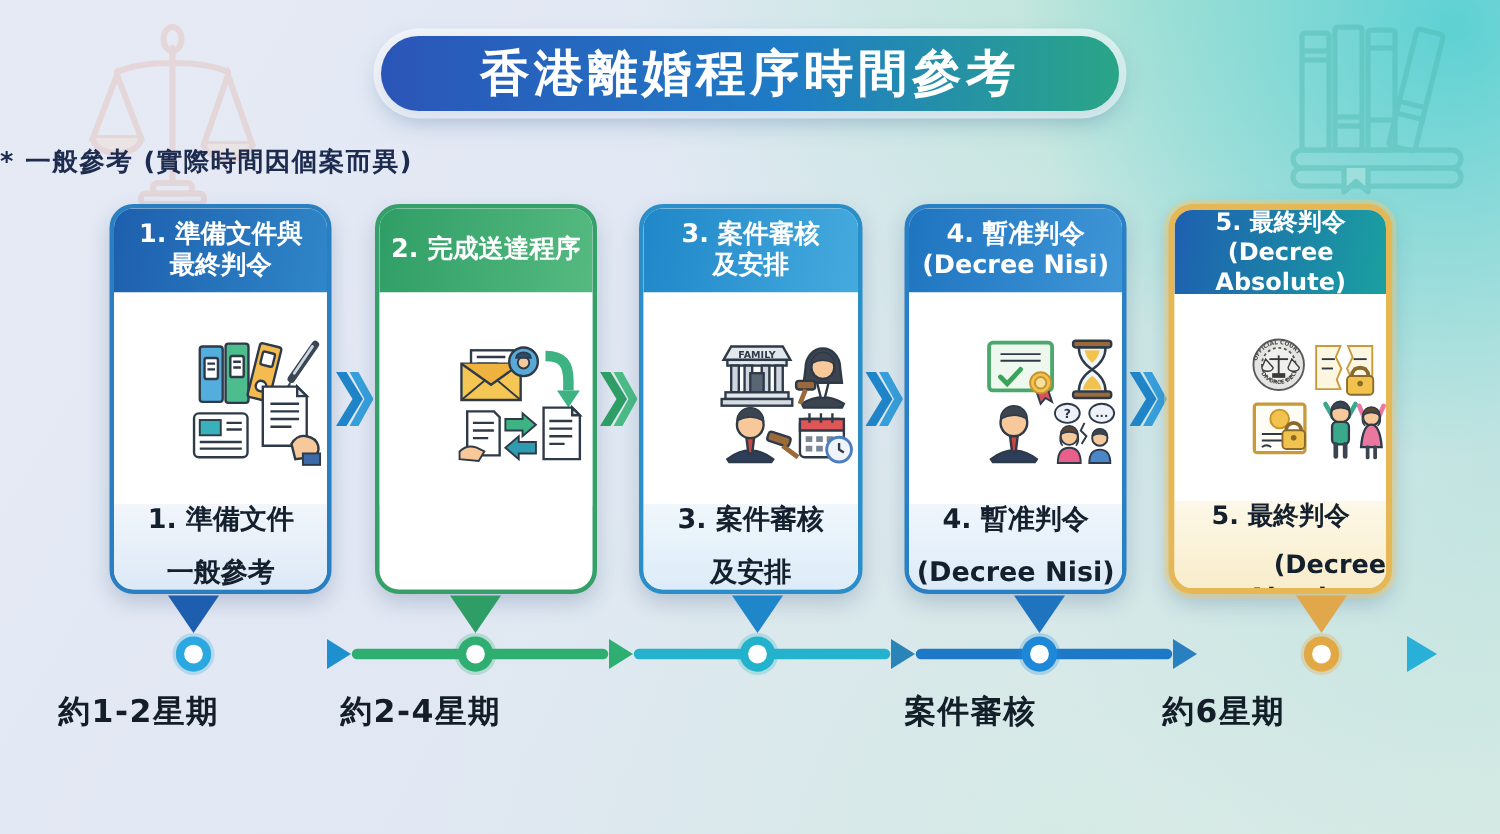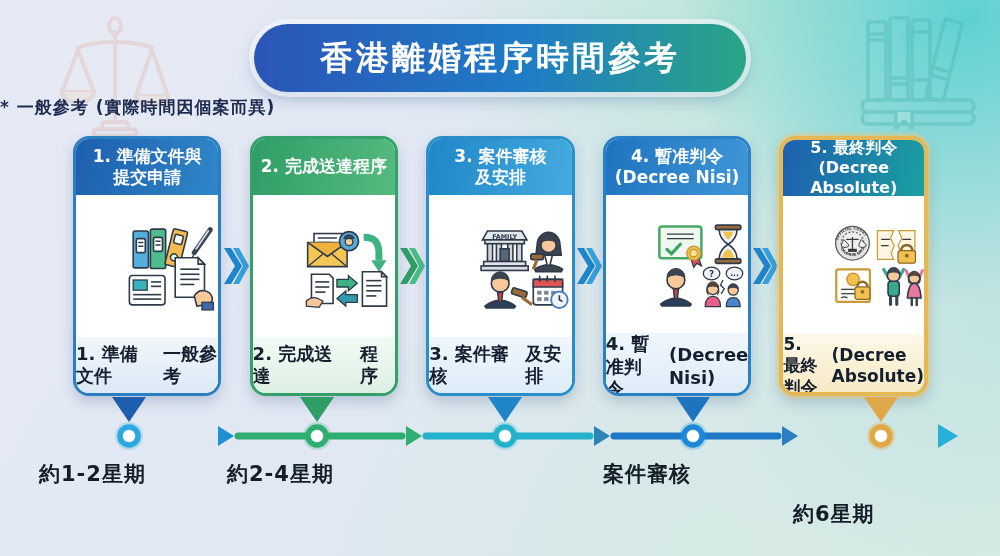--- a/index.html
+++ b/index.html
@@ -17,21 +17,21 @@
   }
 
   
   .wm { position:absolute; pointer-events:none; }
   .wm-scales { left:50px; top:14px; opacity:.35; }
   .wm-books { right:14px; top:8px; opacity:.4; }
 
   
   .title-pill {
     position:absolute; left:50%; top:24px; transform:translateX(-50%);
-    min-width:492px; height:68px; border-radius:34px;
+    min-width:492px; height:50px; border-radius:34px;
     display:flex; align-items:center; justify-content:center; padding:0 40px;
     background:linear-gradient(90deg,#2b55b8 0%,#1f7cc6 55%,#2aa587 100%);
     box-shadow:0 0 0 5px rgba(255,255,255,.55), 0 6px 16px rgba(30,80,140,.35);
     color:#fff; font-size:33px; font-weight:bold; letter-spacing:3px; white-space:nowrap;
   }
   .subtitle {
     position:absolute; left:0; right:0; top:96px; text-align:left;
     color:#1c2b4e; font-size:17px; font-weight:bold; letter-spacing:1px;
   }
 
@@ -55,22 +55,22 @@
   }
   .s1 .card-header { background:linear-gradient(100deg,#1d5fae,#2f86c8); }
   .s2 .card-header { background:linear-gradient(100deg,#2f9e66,#55ba80);text-align:center; }
   .s3 .card-header { background:linear-gradient(100deg,#1f86c9,#45abde); }
   .s4 .card-header { background:linear-gradient(100deg,#1f74c0,#3f96d6); }
   .s5 .card-header { background:linear-gradient(100deg,#1e5fb0,#1aa0a0); font-size:16px; }
 
   .card-body { height:142px; background:#fff; display:flex; align-items:center; justify-content:flex-end;padding-left:47px; }
 
   .card-footer {
-    flex:1; display:flex; flex-direction:row; align-items:center; justify-content:center;
-    font-weight:bold; font-size:18px; line-height:1.25; color:#15202e; text-align:left;gap:12px;
+    flex:1; display:flex; flex-direction:column; align-items:center; justify-content:center;
+    font-weight:bold; font-size:18px; line-height:1.25; color:#15202e; text-align:right;gap:12px;
   }
   .s1 .card-footer { background:linear-gradient(180deg,#f2f6fb,#dce9f6); }
   .s2 .card-footer { background:linear-gradient(180deg,#f1faf4,#ddf0e4); }
   .s3 .card-footer { background:linear-gradient(180deg,#f0f7fc,#dcecf8); }
   .s4 .card-footer { background:linear-gradient(180deg,#f0f6fc,#dcebf8); }
   .s5 .card-footer { background:linear-gradient(180deg,#fdf8e8,#f6e9c2); font-size:17px; }
 
   .sep { width:30px; display:flex; align-items:center; justify-content:center; }
 
   
@@ -79,21 +79,21 @@
   .pointer.p1 { left:112px; border-top:25px solid #1d5fae; }
   .pointer.p2 { left:300px; border-top:25px solid #2f9e66; }
   .pointer.p3 { left:488px; border-top:25px solid #1f86c9; }
   .pointer.p4 { left:676px; border-top:25px solid #1f74c0; }
   .pointer.p5 { left:864px; border-top:25px solid #e0a84a; }
 
   .timeline { position:absolute; left:0; top:418px; }
 
   .duration { position:absolute; top:460px; width:180px; text-align:left;
     font-size:21px; font-weight:bold; color:#141e28; letter-spacing:1px; }
-  .d1 { left:39px; } .d2 { left:227px; } .d3 { left:415px; } .d4 { left:603px; } .d5 { left:793px;margin-top:40px; }
+  .d1 { left:39px; } .d2 { left:227px; } .d3 { left:415px; } .d4 { left:603px; } .d5 { left:775px; }
 
   svg text { font-family:"DejaVu Sans","Liberation Sans",sans-serif; }
 </style>
 </head>
 <body>
 
 <div class="stage">
 
   <svg class="wm wm-scales" width="130" height="125" viewBox="0 0 130 125">
     <g fill="none" stroke="#e3b3a8" stroke-width="4" stroke-linecap="round">
@@ -132,21 +132,21 @@
   </svg>
 
   <div class="title-pill">香港離婚程序時間參考</div>
   <div class="subtitle">* 一般參考 (實際時間因個案而異)</div>
 
   <div class="cards">
 
     <div class="card s1">
       <div class="card-header">
         <span>1. 準備文件與</span>
-        <span>提交申請</span>
+        <span>最終判令</span>
       </div>
       <div class="card-body">
         <svg width="146" height="138" viewBox="0 0 150 142">
           <g stroke="#2e3a48" stroke-width="2.5">
             <rect x="16" y="16" width="24" height="58" rx="3" fill="#53aede"></rect>
             <rect x="21" y="28" width="14" height="22" rx="2" fill="#fff"></rect>
             <line x1="24" y1="34" x2="32" y2="34"></line>
               <line x1="24" y1="40" x2="32" y2="40"></line>
             <rect x="43" y="13" width="24" height="62" rx="3" fill="#4dbd8e"></rect>
             <rect x="48" y="26" width="14" height="22" rx="2" fill="#fff"></rect>
@@ -227,24 +227,20 @@
             <polygon points="58,92 76,92 76,86 90,98 76,110 76,104 58,104" fill="#3db383" stroke-width="2"></polygon>
             <polygon points="90,116 72,116 72,110 58,122 72,134 72,128 90,128" fill="#2f9ab0" stroke-width="2"></polygon>
             <path d="M98 80 h30 l8 8 v46 h-38 z" fill="#fff"></path>
             <path d="M128 80 l8 8 h-8 z" fill="#cfe0d6"></path>
             <line x1="104" y1="94" x2="128" y2="94"></line>
               <line x1="104" y1="102" x2="128" y2="102"></line>
             <line x1="104" y1="110" x2="128" y2="110"></line>
               <line x1="104" y1="118" x2="120" y2="118"></line>
           </g>
         </svg>
-      </div>
-      <div class="card-footer">
-        <span>2. 完成送達</span>
-        <span>程序</span>
       </div>
     </div>
 
     <div class="sep">
       <svg width="26" height="38" viewBox="0 0 26 38">
         <path d="M1 1 L8 1 L19 19 L8 37 L1 37 L12 19 Z" fill="#2f9e66"></path>
         <path d="M10 1 L16 1 L26 19 L16 37 L10 37 L20 19 Z" fill="#4cbd85"></path>
       </svg>
     </div>
 

